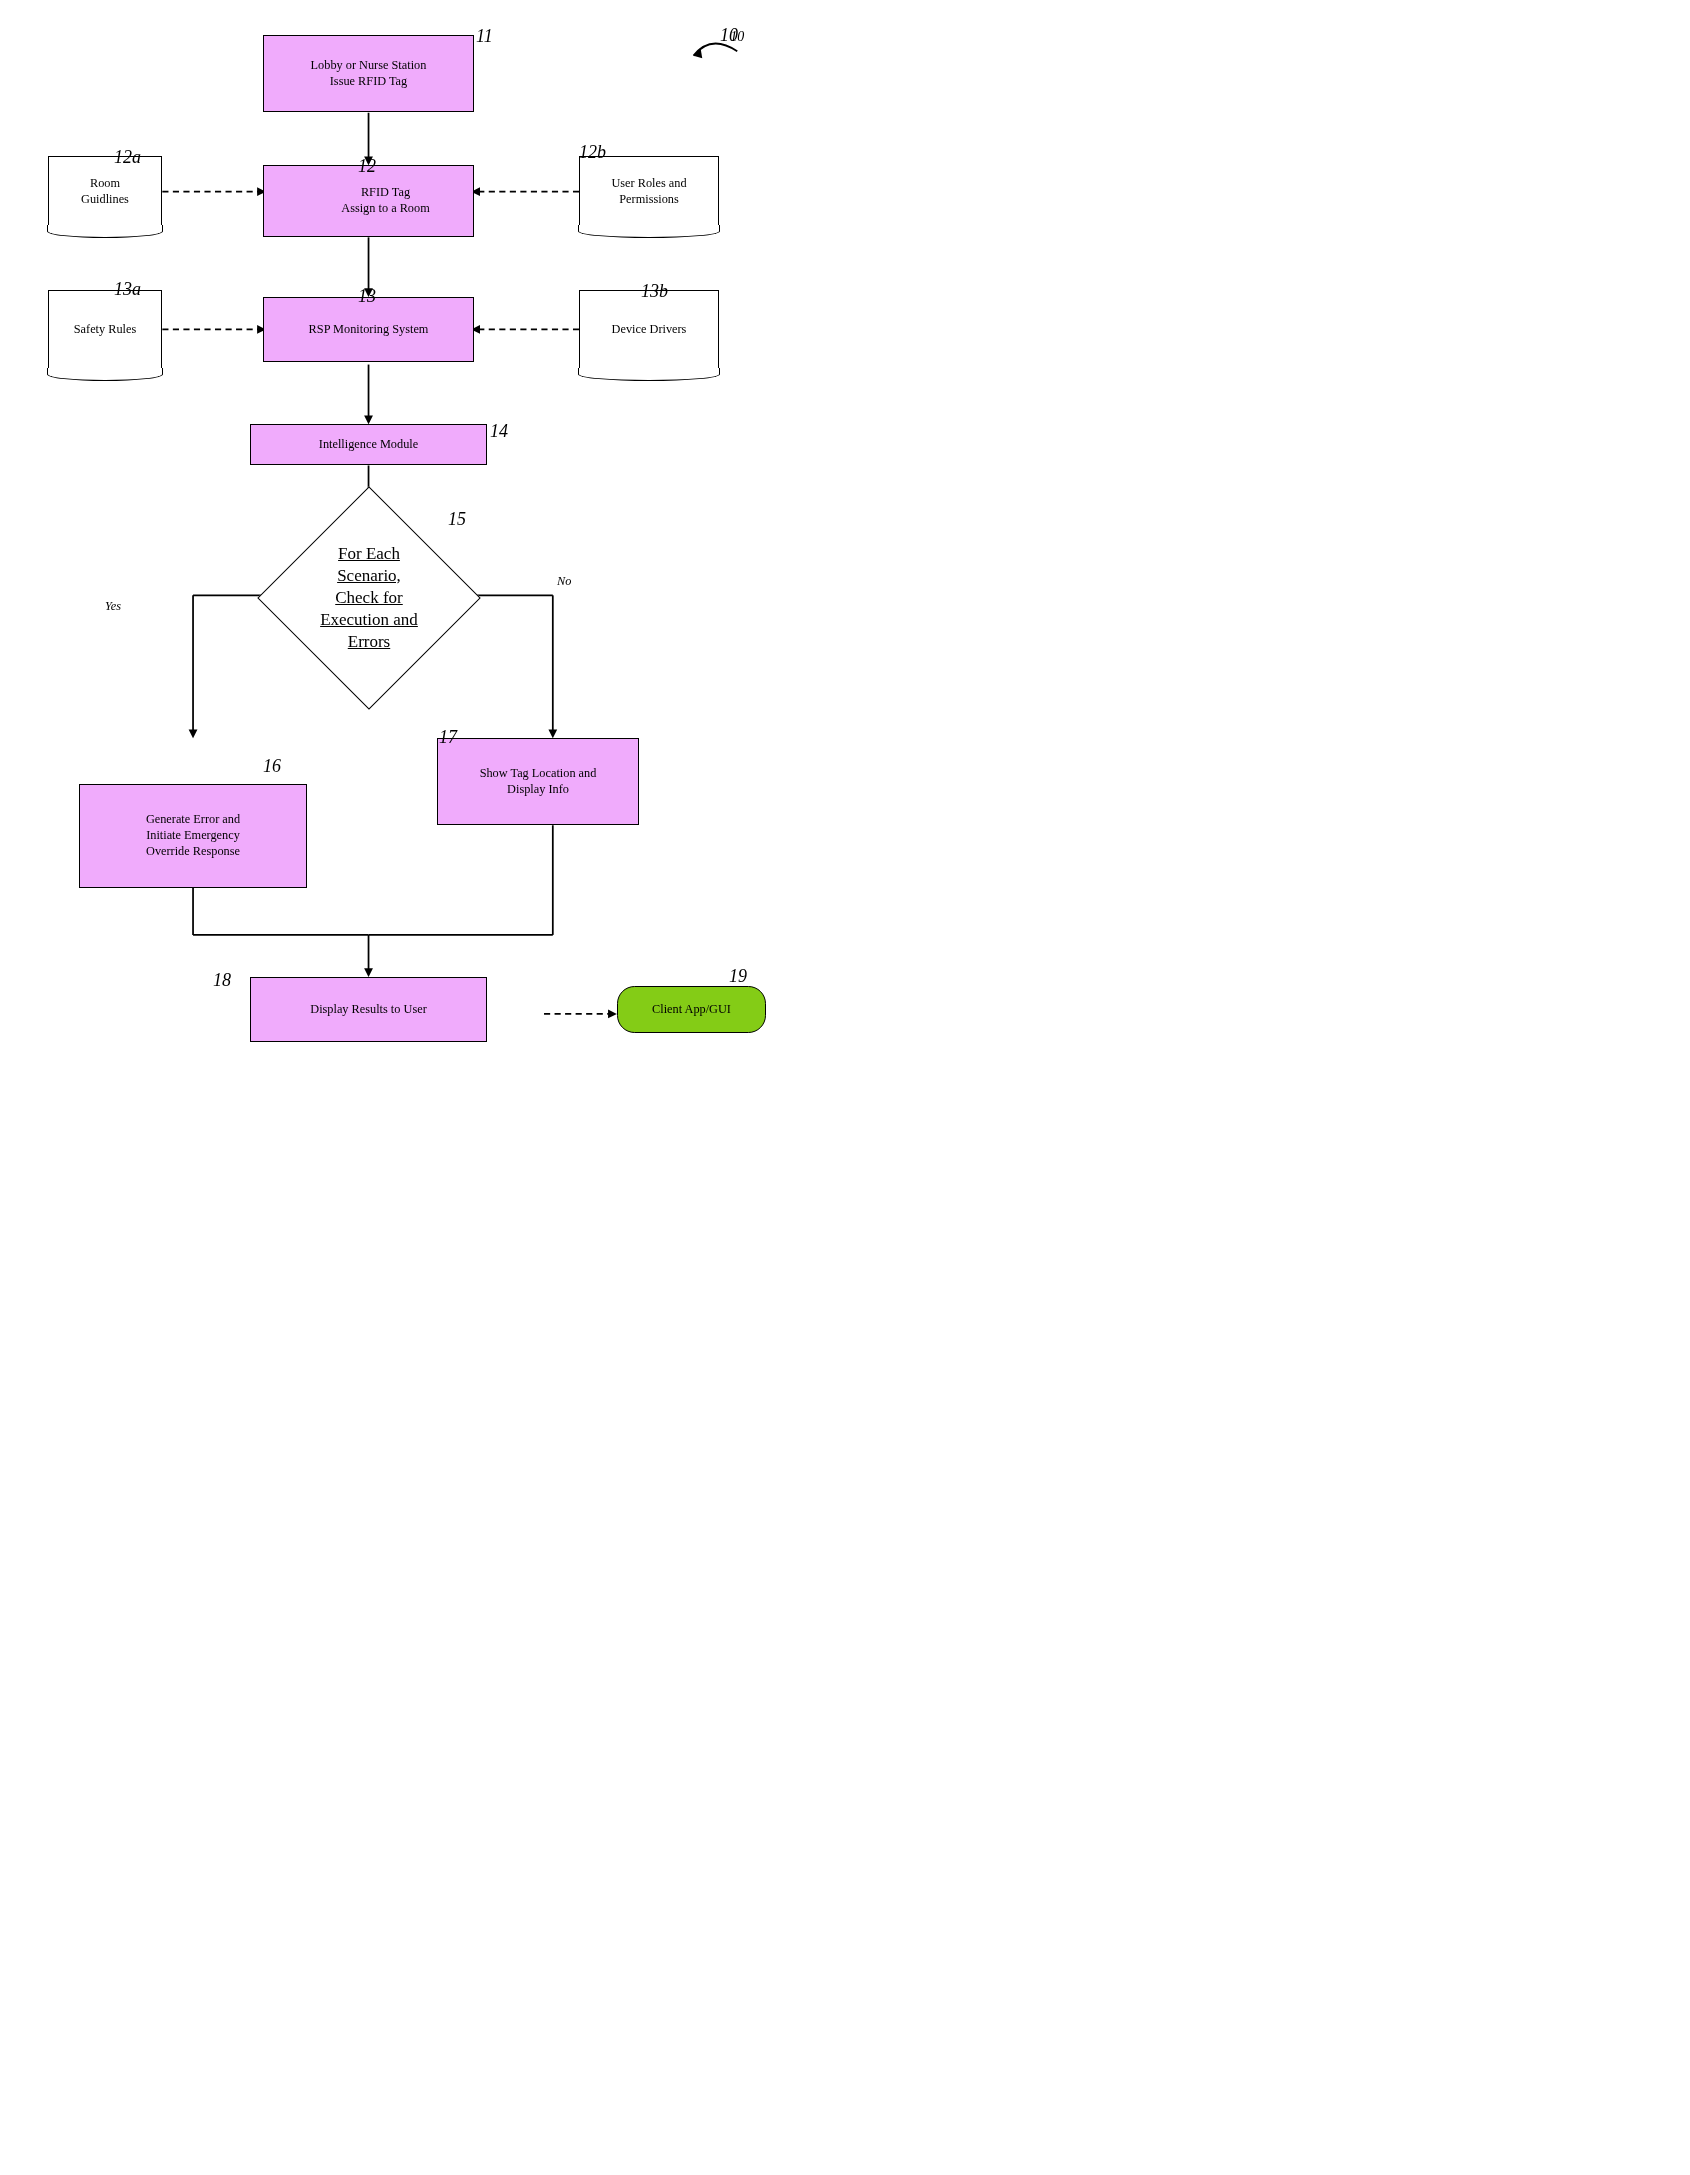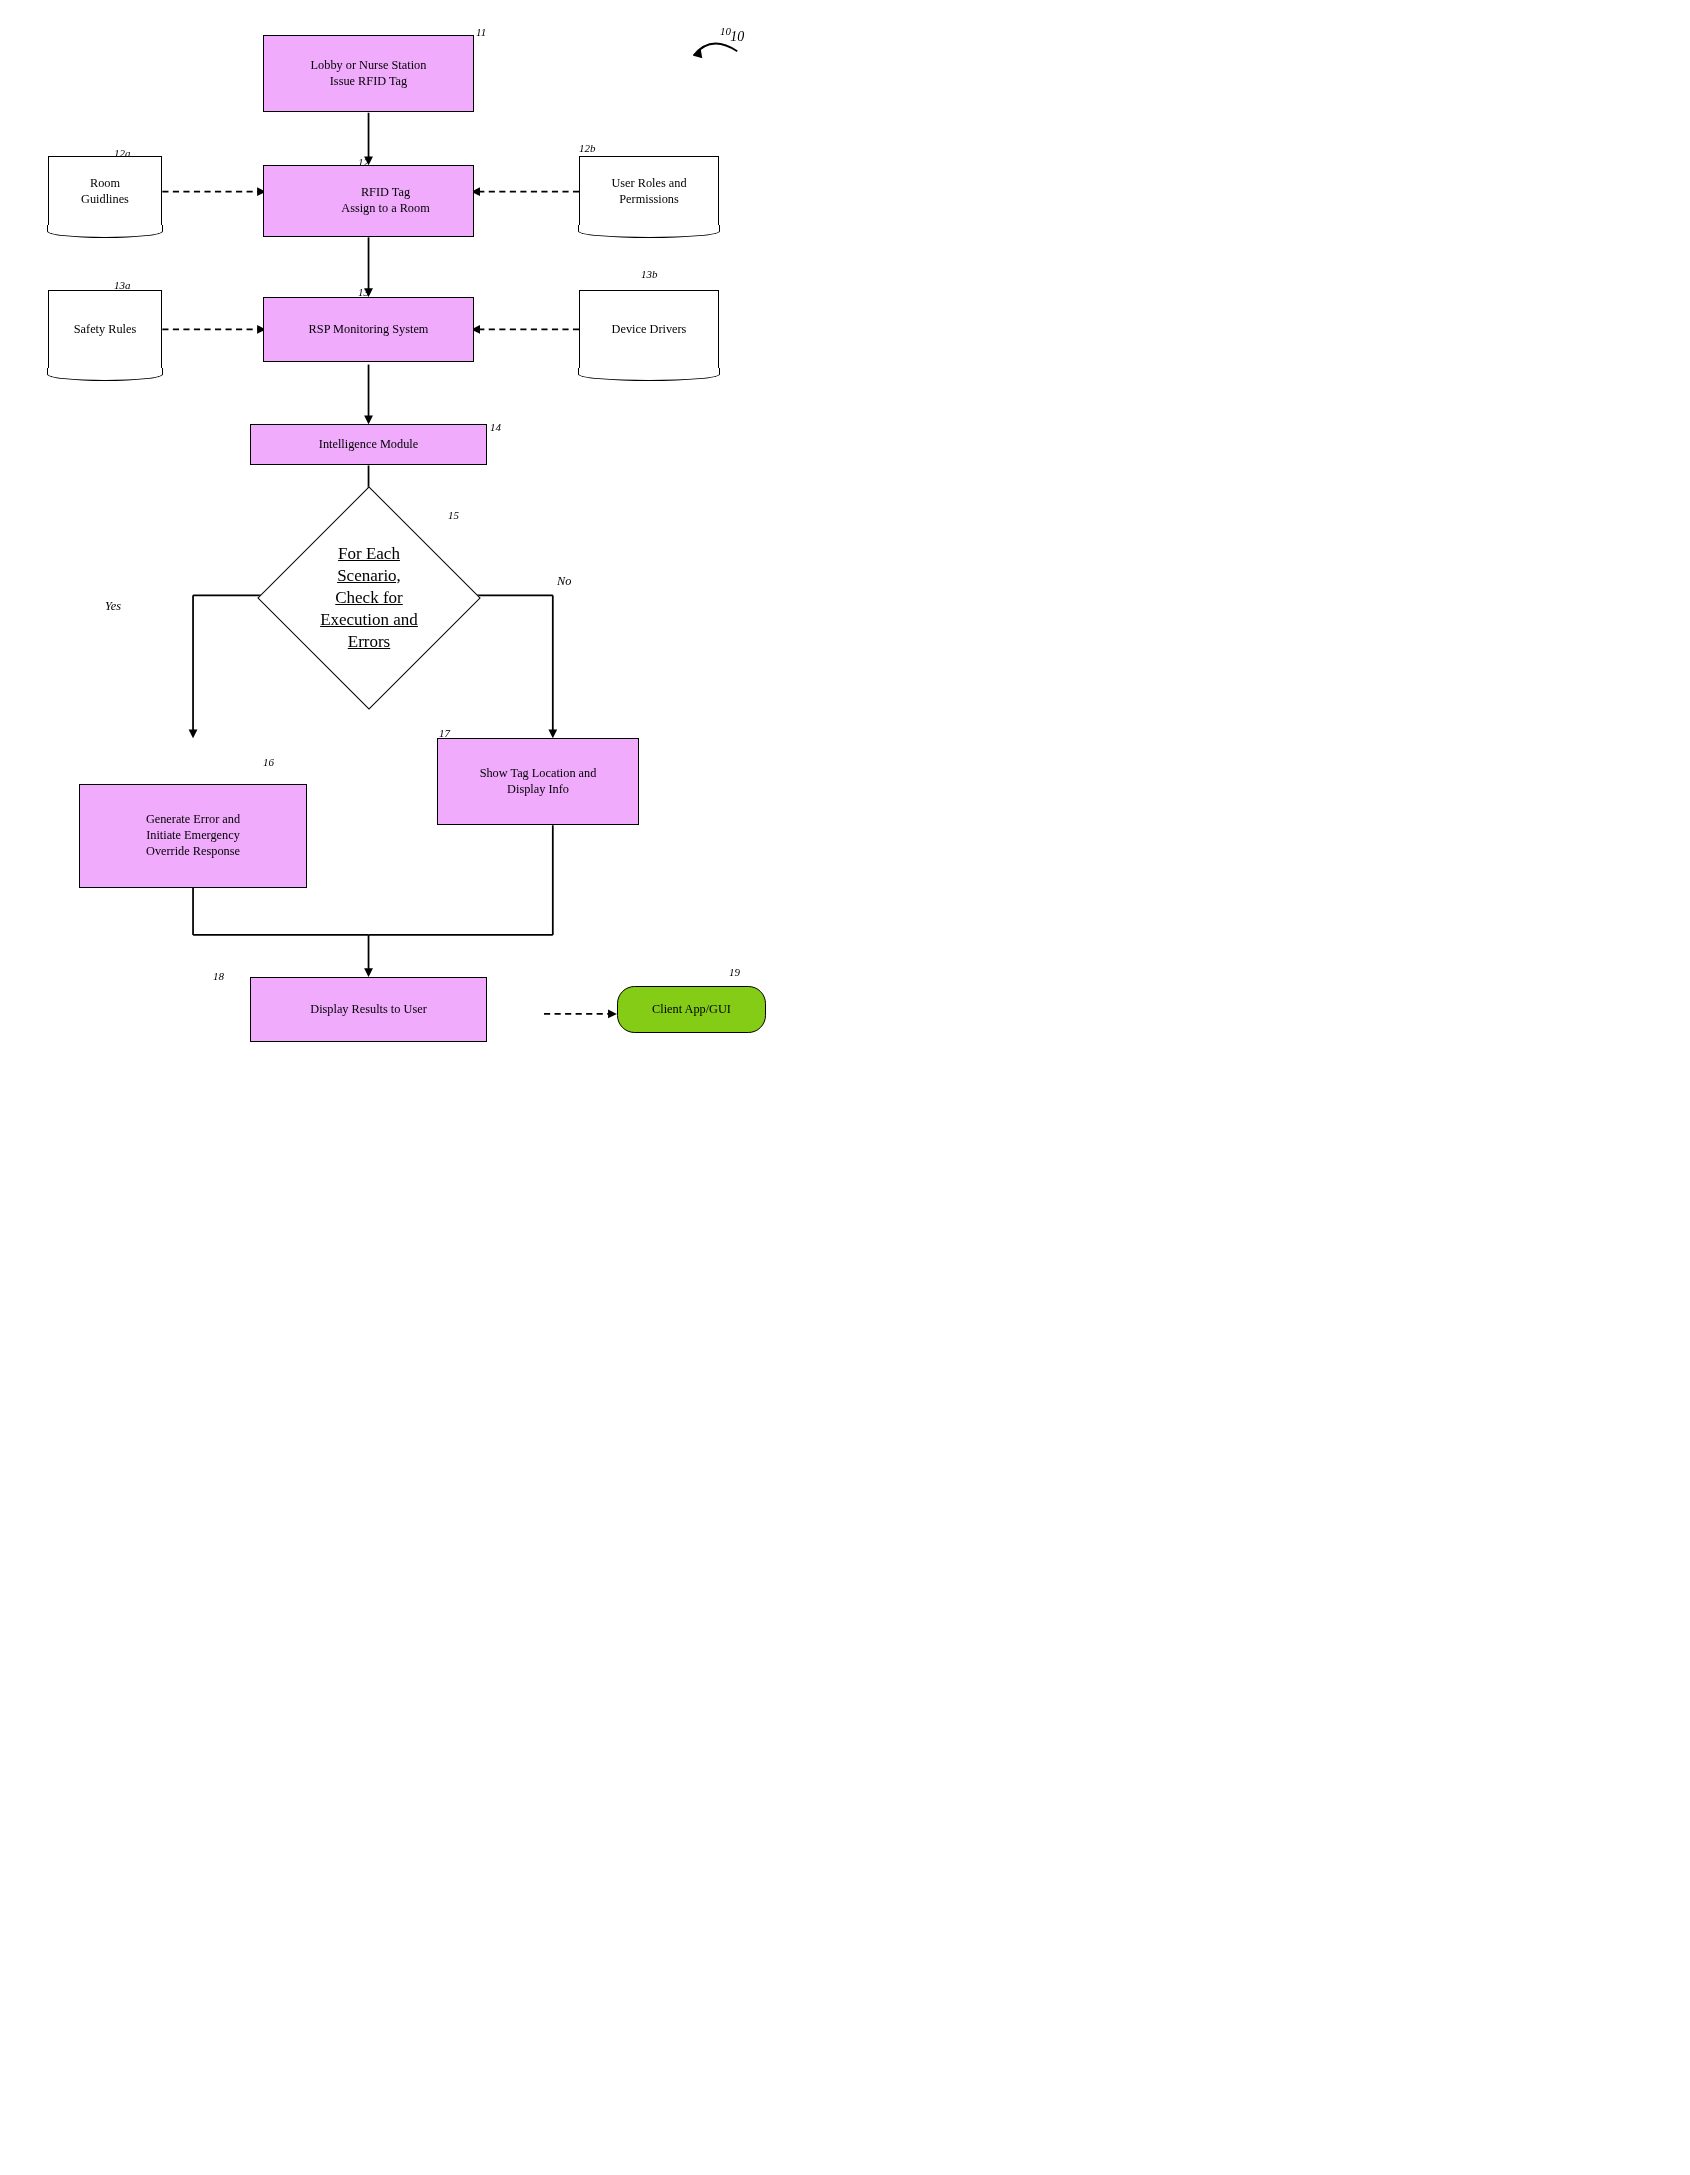--- a/index.html
+++ b/index.html
@@ -95,21 +95,21 @@
       align-items: center;
       justify-content: center;
       text-align: center;
       font-size: 12.3px;
       line-height: 1.3;
     }
 
     
     .label {
       position: absolute;
-      font-size: 11px;
+      font-size: 18px;
       font-style: italic;
     }
 
     
     .arrows-svg {
       position: absolute;
       top: 0;
       left: 0;
       width: 845px;
       height: 1088px;
@@ -212,21 +212,21 @@
   <div class="label" style="top:286px; left:358px;">13</div>
 
   <div class="doc-shape" style="top:290px; left:48px; width:114px; height:79px;">
     <span style="white-space:pre-line;">Safety Rules</span>
   </div>
   <div class="label" style="top:279px; left:114px;">13a</div>
 
   <div class="doc-shape" style="top:290px; left:579px; width:140px; height:79px;">
     <span style="white-space:pre-line;">Device Drivers</span>
   </div>
-  <div class="label" style="top:268px; left:641px;">13b</div>
+  <div class="label" style="top:281px; left:641px;">13b</div>
 
   <div class="box" style="top:424px; left:250px; width:237px; height:41px;">
     <span>Intelligence Module</span>
   </div>
   <div class="label" style="top:421px; left:490px;">14</div>
 
   <div class="diamond" style="top:519px; left:290px;">
     <div class="diamond-inner"></div>
     <div class="diamond-text" style="white-space:pre-line;">For Each
 Scenario, Check for

